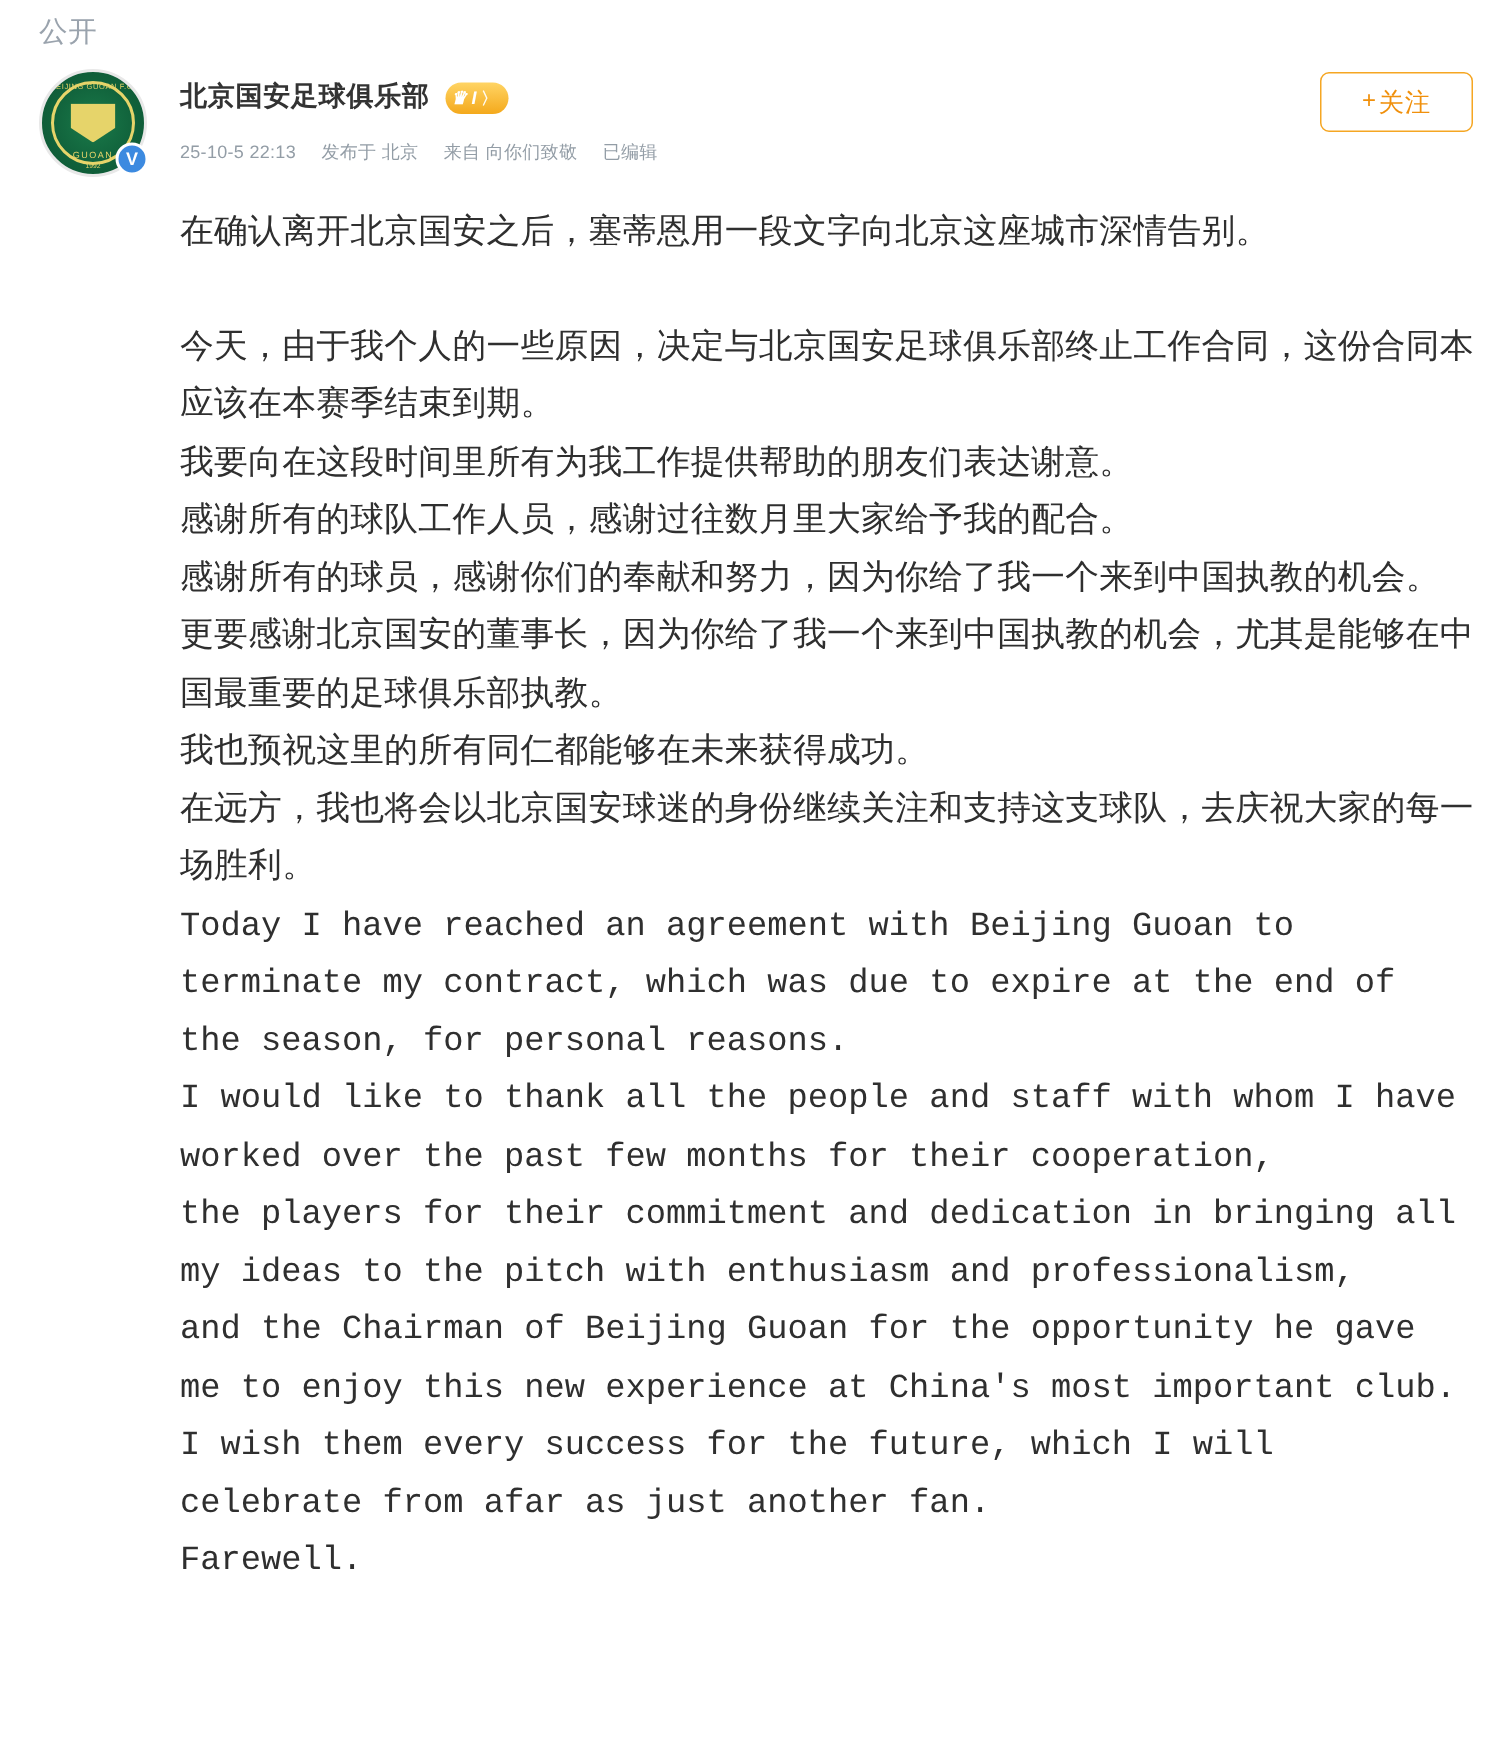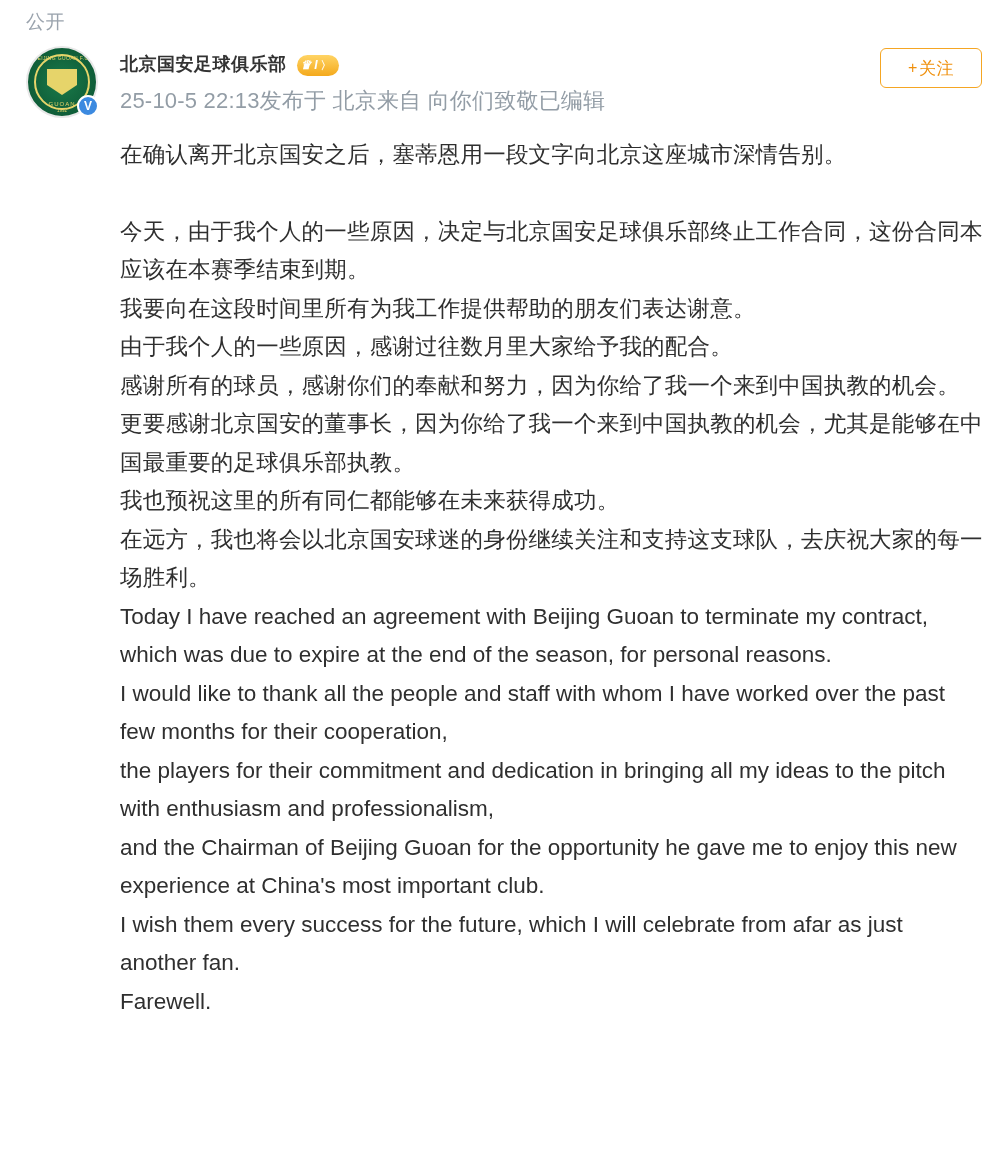--- a/index.html
+++ b/index.html
@@ -160,27 +160,27 @@
     line-height: 1;
   }
   .level-badge .arrow {
     font-size: 11px;
     font-style: normal;
     opacity: .95;
   }
 
   .meta-row {
     margin-top: 9px;
-    font-size: 22px;
+    font-size: 12px;
     color: #939da6;
     line-height: 24px;
     letter-spacing: 0.2px;
     display: flex;
     flex-wrap: wrap;
-    gap: 0;
+    gap: 17px;
   }
   .meta-row .meta-source { color: #939da6; }
 
   .follow-button {
     position: absolute;
     right: 24px;
     top: 4px;
     width: 102px;
     height: 40px;
     border: 1px solid #f5a623;
@@ -203,20 +203,21 @@
   
   .post-body {
     padding: 18px 22px 0 120px;
     font-size: 22.5px;
     line-height: 38.5px;
     color: #2f2f2f;
     letter-spacing: 0.2px;
   }
   .post-body p {
     margin: 0;
+    font-family: Liberation Mono, monospace;
   }
   .post-body p.spacer {
     height: 38px;
   }
   .post-body p.en {
     letter-spacing: 0;
   }
 </style>
 </head>
 <body>
@@ -262,21 +263,21 @@
       <span>关注</span>
     </div>
 
   </div>
 
   <div class="post-body">
     <p>在确认离开北京国安之后，塞蒂恩用一段文字向北京这座城市深情告别。</p>
     <p class="spacer"></p>
     <p>今天，由于我个人的一些原因，决定与北京国安足球俱乐部终止工作合同，这份合同本应该在本赛季结束到期。</p>
     <p>我要向在这段时间里所有为我工作提供帮助的朋友们表达谢意。</p>
-    <p>由于我个人的一些原因，感谢过往数月里大家给予我的配合。</p>
+    <p>感谢所有的球队工作人员，感谢过往数月里大家给予我的配合。</p>
     <p>感谢所有的球员，感谢你们的奉献和努力，因为你给了我一个来到中国执教的机会。</p>
     <p>更要感谢北京国安的董事长，因为你给了我一个来到中国执教的机会，尤其是能够在中国最重要的足球俱乐部执教。</p>
     <p>我也预祝这里的所有同仁都能够在未来获得成功。</p>
     <p>在远方，我也将会以北京国安球迷的身份继续关注和支持这支球队，去庆祝大家的每一场胜利。</p>
     <p class="en">Today I have reached an agreement with Beijing Guoan to terminate my contract, which was due to expire at the end of the season, for personal reasons.</p>
     <p class="en">I would like to thank all the people and staff with whom I have worked over the past few months for their cooperation,</p>
     <p class="en">the players for their commitment and dedication in bringing all my ideas to the pitch with enthusiasm and professionalism,</p>
     <p class="en">and the Chairman of Beijing Guoan for the opportunity he gave me to enjoy this new experience at China's most important club.</p>
     <p class="en">I wish them every success for the future, which I will celebrate from afar as just another fan.</p>
     <p class="en">Farewell.</p>

